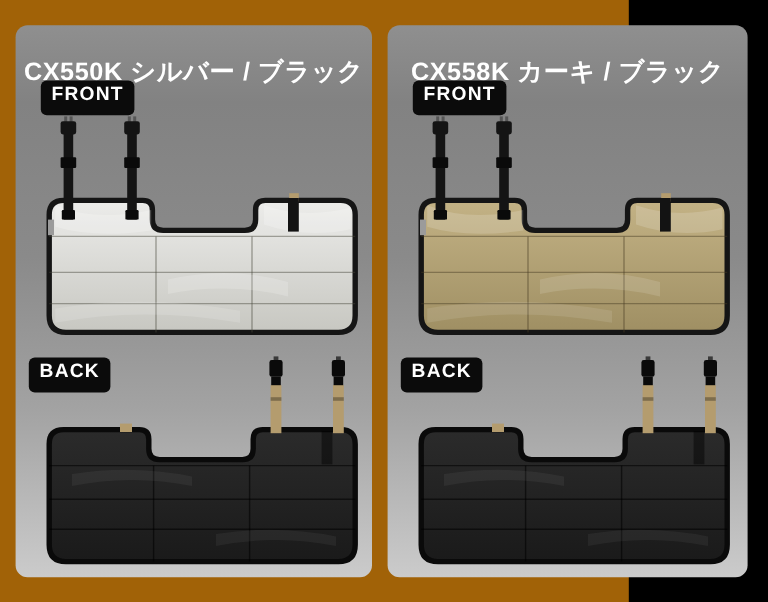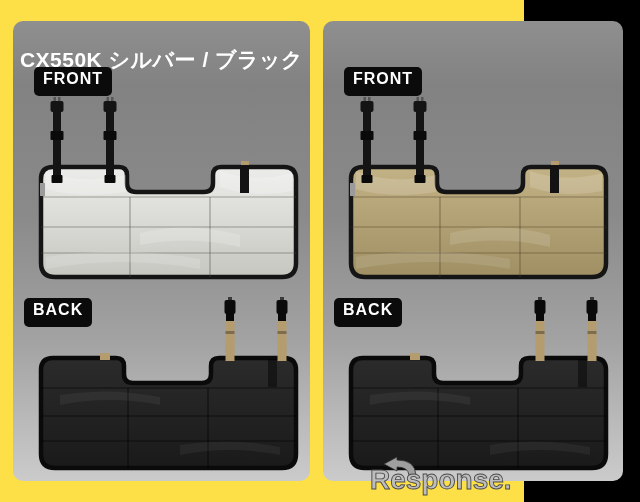--- a/index.html
+++ b/index.html
@@ -1,17 +1,17 @@
 <!DOCTYPE html>
 <html><head>
 <meta charset="utf-8">
 <style>
   html,body{margin:0;padding:0;background:#000;}
   body{width:640px;height:502px;overflow:hidden;font-family:"Liberation Sans",sans-serif;}
-  .stage{position:relative;width:524px;height:502px;background:#fde047;}
+  .stage{position:relative;width:524px;height:502px;background:#a16207;}
   .panel{position:absolute;top:21px;height:460px;border-radius:10px;
          background:linear-gradient(180deg,#8f8f8f 0%,#828282 14%,#8a8a8a 42%,#a3a3a3 70%,#cbcbcb 100%);}
   .panel.left{left:13px;width:297px;}
   .panel.right{left:323px;width:300px;}
   .title{position:absolute;top:8px;left:0;right:0;text-align:center;color:#ffffff;
          font-size:21px;font-weight:600;letter-spacing:.5px;white-space:nowrap;}
   .badge{position:absolute;background:#0b0b0b;color:#ffffff;font-weight:bold;font-size:16px;
          letter-spacing:1px;padding:3px 9px 8px 9px;border-radius:5px;line-height:1.1;}
   .badge.front{left:21px;top:46px;}
   .badge.back{left:11px;top:277px;}
@@ -120,20 +120,21 @@
           <rect x="236.5" y="5" width="11" height="14" rx="2"></rect>
           <rect x="238" y="19" width="8" height="8"></rect>
         </g>
         <rect x="237.5" y="26" width="9" height="40" fill="#b49c6e"></rect>
         <rect x="237.5" y="36" width="9" height="3" fill="rgba(0,0,0,0.3)"></rect>
       </g>
     </svg>
   </section>
 
   <section class="panel right">
+    <h2 class="title">CX558K カーキ / ブラック</h2>
     <div class="badge front">FRONT</div>
 
     <svg class="view front" width="258" height="192" viewBox="0 0 258 192">
       <defs>
         <linearGradient id="p1fg" x1="0" y1="0" x2="0" y2="1">
           <stop offset="0" stop-color="#c3b285"></stop>
           <stop offset="1" stop-color="#9f8f63"></stop>
         </linearGradient>
       </defs>
       <path d="M 13,72 H 79 Q 87,72 87,80 V 88 Q 87,97 96,97 H 164 Q 173,97 173,88 V 80 Q 173,72 181,72 H 244 Q 256,72 256,84 V 168 Q 256,182 242,182 H 15 Q 1,182 1,168 V 84 Q 1,72 13,72 Z" fill="url(#p1fg)" stroke-width="4.5" stroke-linejoin="round" stroke="#151515"></path>
@@ -210,20 +211,14 @@
           <rect x="240" y="2" width="4" height="5" fill="#3a3a3a"></rect>
           <rect x="236.5" y="5" width="11" height="14" rx="2"></rect>
           <rect x="238" y="19" width="8" height="8"></rect>
         </g>
         <rect x="237.5" y="26" width="9" height="40" fill="#b49c6e"></rect>
         <rect x="237.5" y="36" width="9" height="3" fill="rgba(0,0,0,0.3)"></rect>
       </g>
     </svg>
   </section>
 
-  <div class="watermark">
-    <svg width="158" height="40" viewBox="0 0 158 40">
-      <path d="M33,1 L20,8 L33,15 V11 Q44,11 45,19 L52,19 Q51,4 33,4 Z" fill="#9f9f9f" stroke="#2e2e2e" stroke-width="0.8"></path>
-      <text x="6" y="33" font-family="Liberation Sans, sans-serif" font-size="28" font-weight="bold" fill="#bdbdbd" stroke="#4a4a4a" stroke-width="0.9" letter-spacing="0">Response.</text>
-    </svg>
-  </div>
 
 </div>
 
 </body></html>

